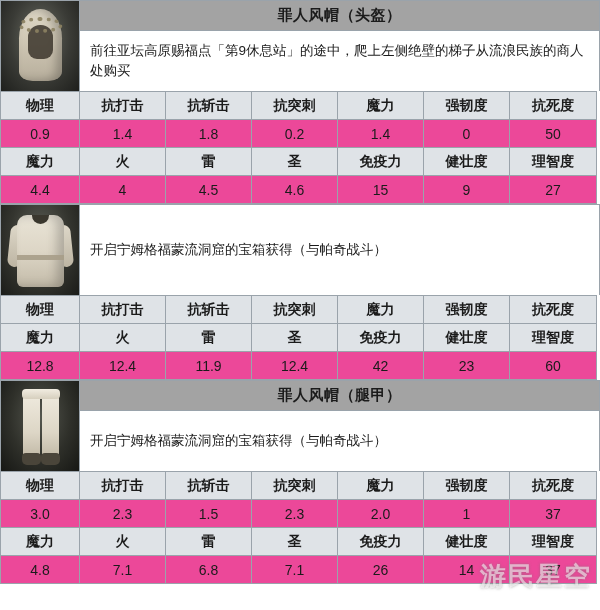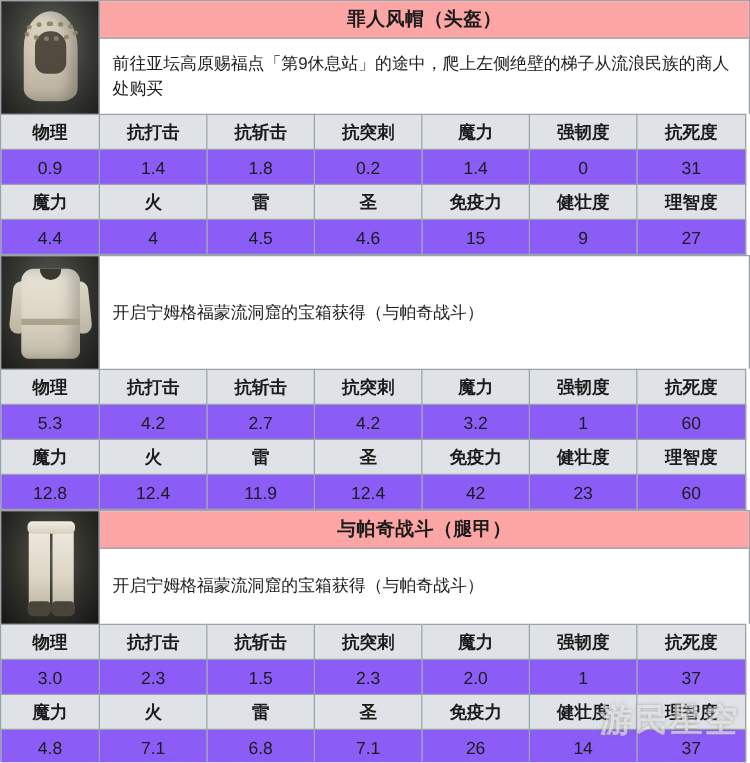--- a/index.html
+++ b/index.html
@@ -41,21 +41,21 @@
   .thumb-inner {
     position: absolute;
     inset: 0;
   }
   .info-cell {
     flex: 1 1 auto;
     display: flex;
     flex-direction: column;
   }
   .title-bar {
-    background: #fca5a5;
+    background: #a3a3a3;
     border-bottom: 1px solid #9aa3ab;
     text-align: center;
     font-size: 15px;
     font-weight: bold;
     color: #1b1b1b;
     padding: 5px 4px 5px 4px;
     letter-spacing: 0.5px;
   }
   .desc {
     flex: 1 1 auto;
@@ -77,21 +77,21 @@
     text-align: center;
     font-size: 14px;
     color: #1b1b1b;
     padding: 2px 1px;
   }
   table.stats tr.head td {
     background: #dfe3e7;
     font-weight: bold;
   }
   table.stats tr.vals td {
-    background: #8b5cf6;
+    background: #ec4899;
   }
   .col0 { width: 79px; }
   .colN { width: 86px; margin-top: 36px; }
   .colL { width: 87px; }
 
   
   .hood-bg {
     background: radial-gradient(ellipse at 50% 40%, #6a6d63 0%, #3a3b36 55%, #1e1f1c 100%);
   }
   .hood-shape {
@@ -230,21 +230,21 @@
         <td class="colN">强韧度</td>
         <td class="colL">抗死度</td>
       </tr>
       <tr class="vals">
         <td>0.9</td>
         <td>1.4</td>
         <td>1.8</td>
         <td>0.2</td>
         <td>1.4</td>
         <td>0</td>
-        <td>31</td>
+        <td>50</td>
       </tr>
       <tr class="head">
         <td>魔力</td>
         <td>火</td>
         <td>雷</td>
         <td>圣</td>
         <td>免疫力</td>
         <td>健壮度</td>
         <td>理智度</td>
       </tr>
@@ -280,29 +280,20 @@
       <tbody>
           <tr class="head">
         <td class="col0">物理</td>
         <td class="colN">抗打击</td>
         <td class="colN">抗斩击</td>
         <td class="colN">抗突刺</td>
         <td class="colN">魔力</td>
         <td class="colN">强韧度</td>
         <td class="colL">抗死度</td>
       </tr>
-      <tr class="vals">
-        <td>5.3</td>
-        <td>4.2</td>
-        <td>2.7</td>
-        <td>4.2</td>
-        <td>3.2</td>
-        <td>1</td>
-        <td>60</td>
-      </tr>
       <tr class="head">
         <td>魔力</td>
         <td>火</td>
         <td>雷</td>
         <td>圣</td>
         <td>免疫力</td>
         <td>健壮度</td>
         <td>理智度</td>
       </tr>
       <tr class="vals">
@@ -323,21 +314,21 @@
       <div class="thumb-cell pants-bg">
         <div class="thumb-inner">
           <div class="pants-legL"></div>
           <div class="pants-legR"></div>
           <div class="pants-waist"></div>
           <div class="pants-shoe pants-shoeL"></div>
           <div class="pants-shoe pants-shoeR"></div>
         </div>
       </div>
       <div class="info-cell">
-        <div class="title-bar">与帕奇战斗（腿甲）</div>
+        <div class="title-bar">罪人风帽（腿甲）</div>
         <div class="desc">开启宁姆格福蒙流洞窟的宝箱获得（与帕奇战斗）</div>
       </div>
     </div>
     <table class="stats">
       <tbody>
           <tr class="head">
         <td class="col0">物理</td>
         <td class="colN">抗打击</td>
         <td class="colN">抗斩击</td>
         <td class="colN">抗突刺</td>

